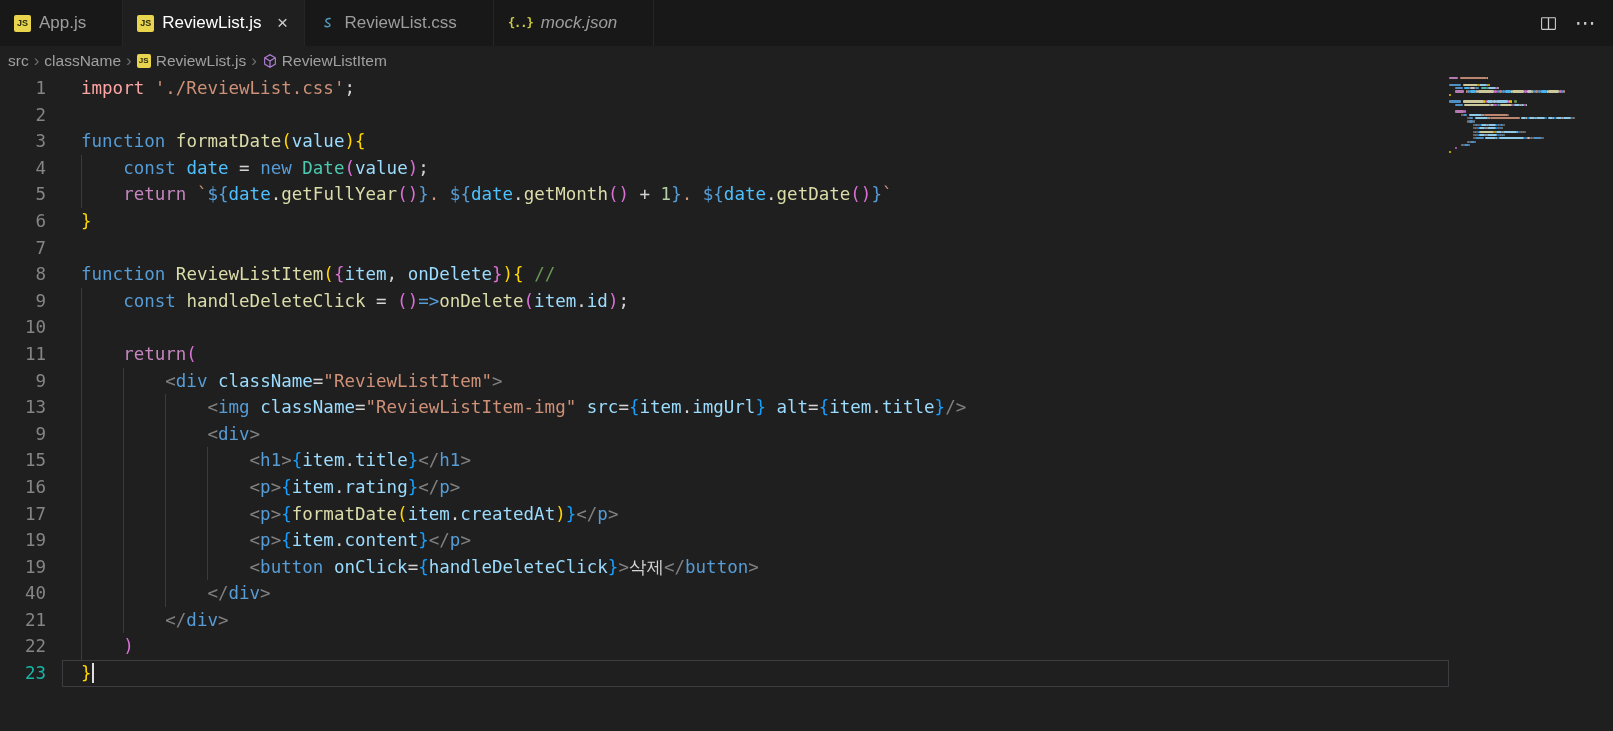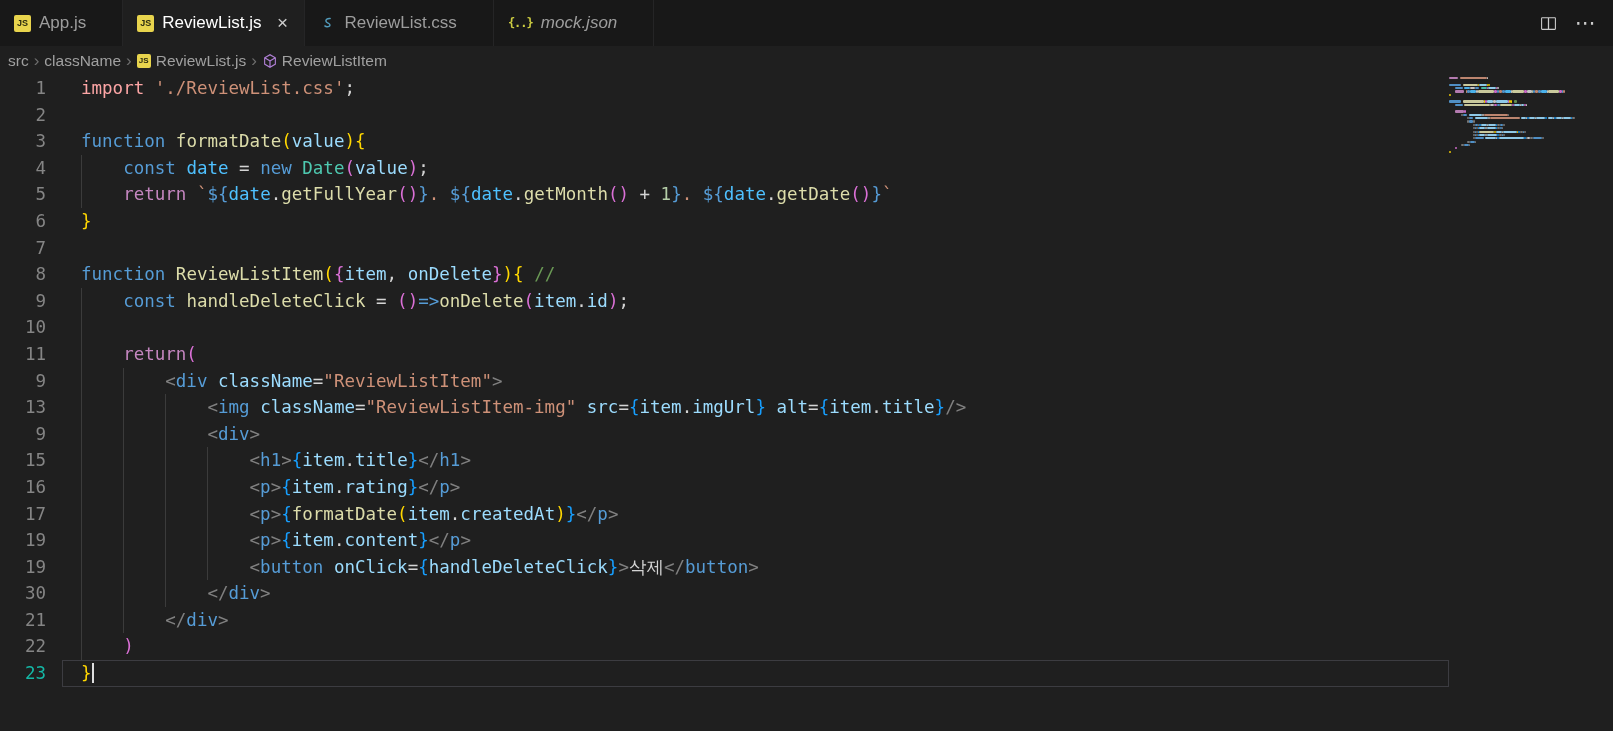--- a/index.html
+++ b/index.html
@@ -184,21 +184,21 @@
         </div>
         <div class="line">
           <div class="ln">19</div>
           <div class="code"><span class="guide"></span><span class="guide"></span><span class="guide"></span><span class="guide"></span><span style="color: rgb(128, 128, 128);">&lt;</span><span style="color: rgb(86, 156, 214);">p</span><span style="color: rgb(128, 128, 128);">&gt;</span><span style="color: rgb(23, 159, 255);">{</span><span style="color: rgb(156, 220, 254);">item</span><span style="color: rgb(212, 212, 212);">.</span><span style="color: rgb(156, 220, 254);">content</span><span style="color: rgb(23, 159, 255);">}</span><span style="color: rgb(128, 128, 128);">&lt;/</span><span style="color: rgb(86, 156, 214);">p</span><span style="color: rgb(128, 128, 128);">&gt;</span></div>
         </div>
         <div class="line">
           <div class="ln">19</div>
           <div class="code"><span class="guide"></span><span class="guide"></span><span class="guide"></span><span class="guide"></span><span style="color: rgb(128, 128, 128);">&lt;</span><span style="color: rgb(86, 156, 214);">button</span><span style="color: rgb(212, 212, 212);"> </span><span style="color: rgb(156, 220, 254);">onClick</span><span style="color: rgb(212, 212, 212);">=</span><span style="color: rgb(23, 159, 255);">{</span><span style="color: rgb(156, 220, 254);">handleDeleteClick</span><span style="color: rgb(23, 159, 255);">}</span><span style="color: rgb(128, 128, 128);">&gt;</span><span style="color: rgb(212, 212, 212);">삭제</span><span style="color: rgb(128, 128, 128);">&lt;/</span><span style="color: rgb(86, 156, 214);">button</span><span style="color: rgb(128, 128, 128);">&gt;</span></div>
         </div>
         <div class="line">
-          <div class="ln">30</div>
+          <div class="ln">40</div>
           <div class="code"><span class="guide"></span><span class="guide"></span><span class="guide"></span><span style="color: rgb(128, 128, 128);">&lt;/</span><span style="color: rgb(86, 156, 214);">div</span><span style="color: rgb(128, 128, 128);">&gt;</span></div>
         </div>
         <div class="line">
           <div class="ln">21</div>
           <div class="code"><span class="guide"></span><span class="guide"></span><span style="color: rgb(128, 128, 128);">&lt;/</span><span style="color: rgb(86, 156, 214);">div</span><span style="color: rgb(128, 128, 128);">&gt;</span></div>
         </div>
         <div class="line">
           <div class="ln">22</div>
           <div class="code"><span class="guide"></span><span style="color: rgb(218, 112, 214);">)</span></div>
         </div>

